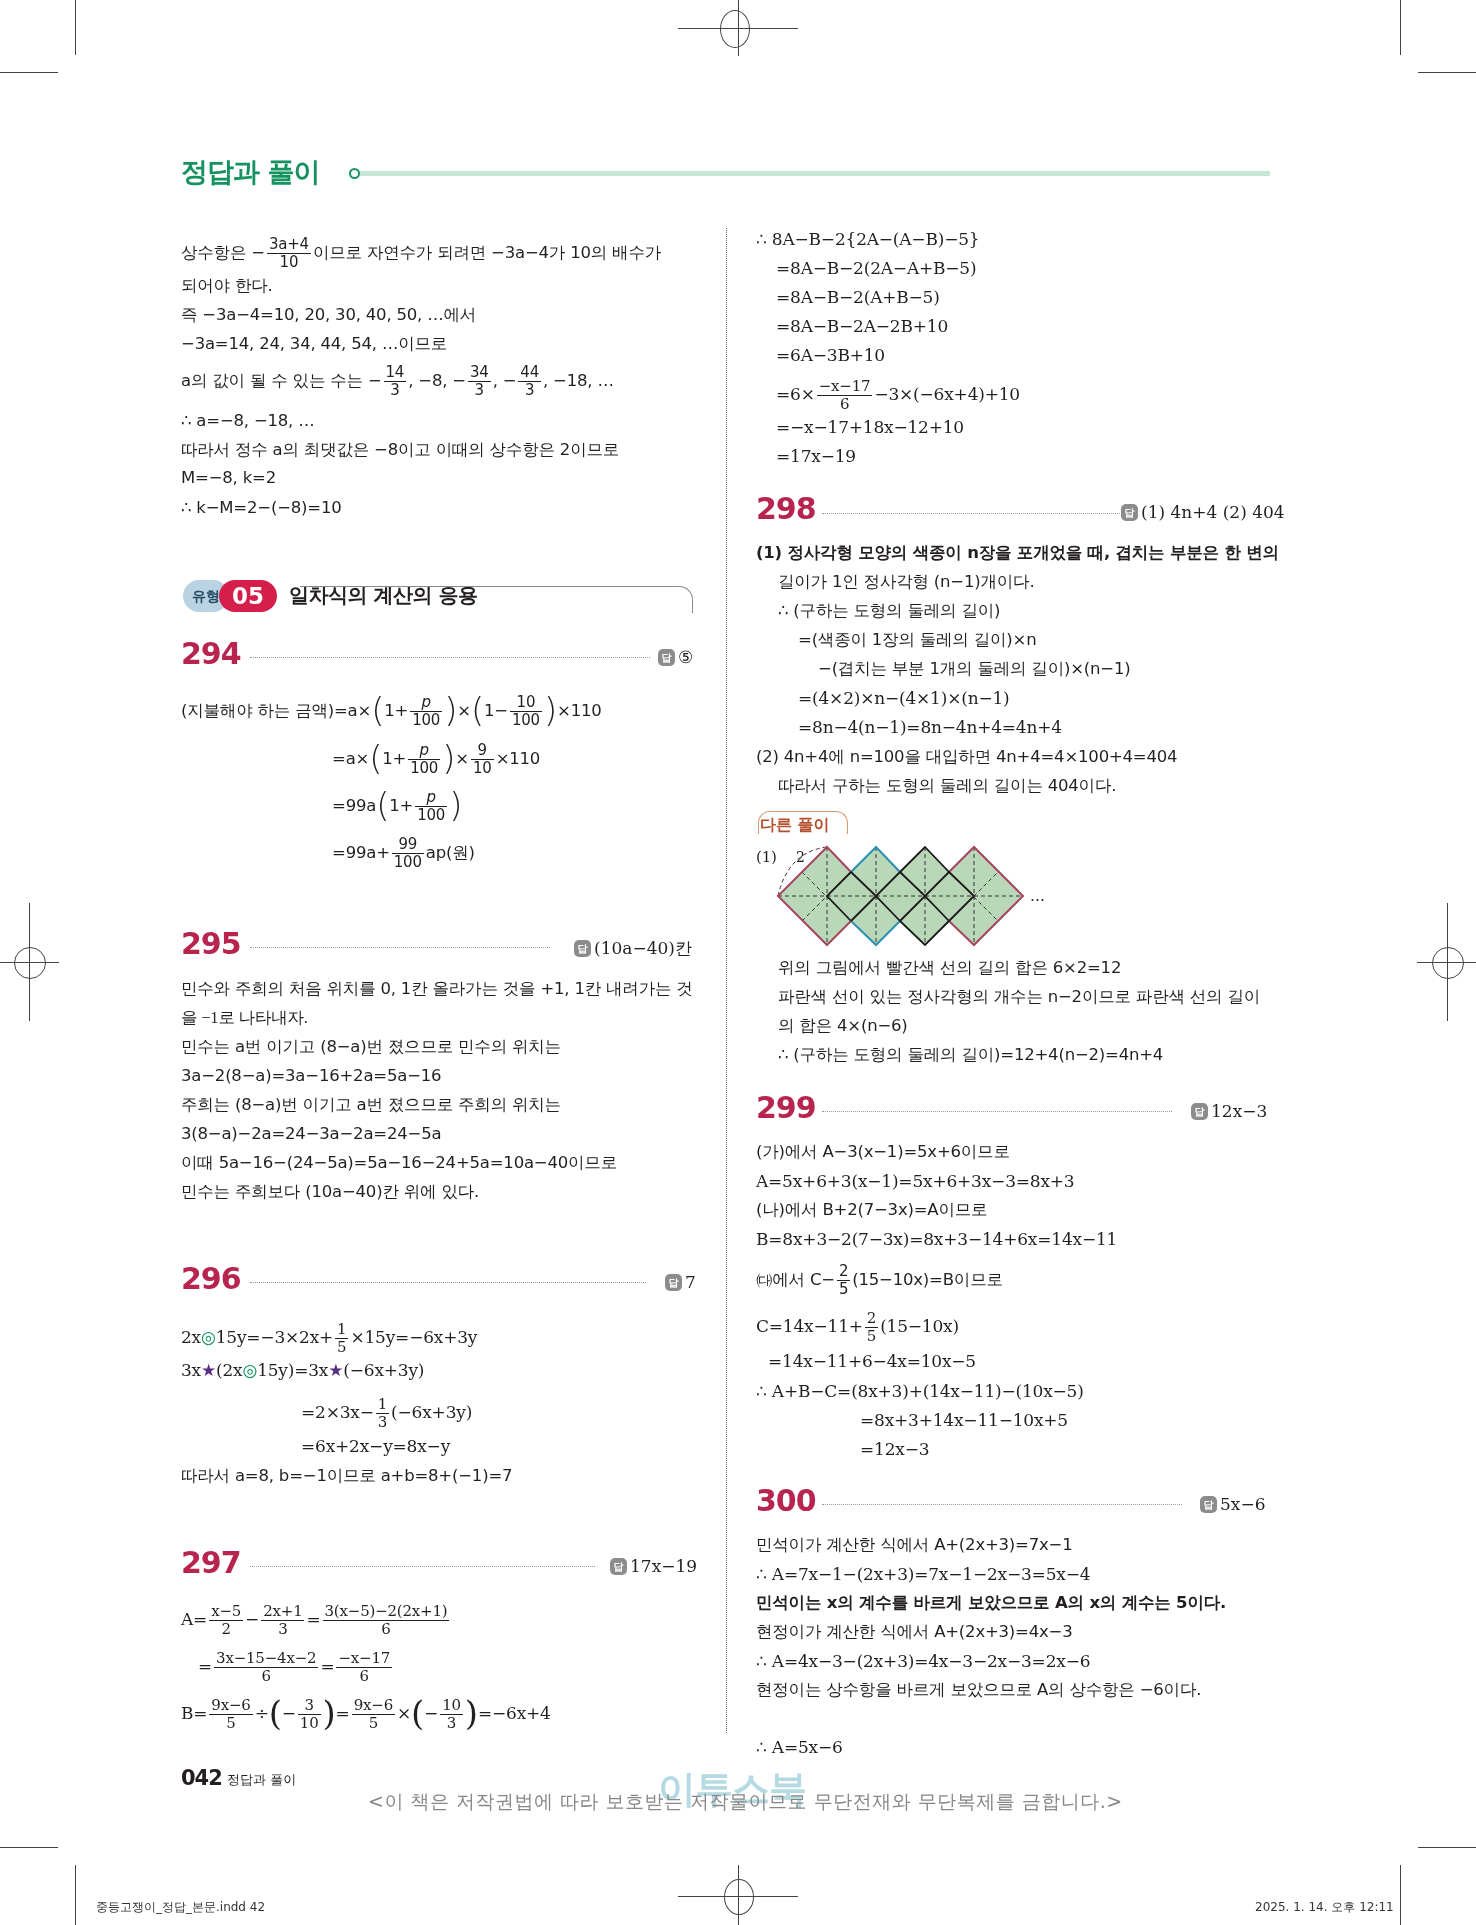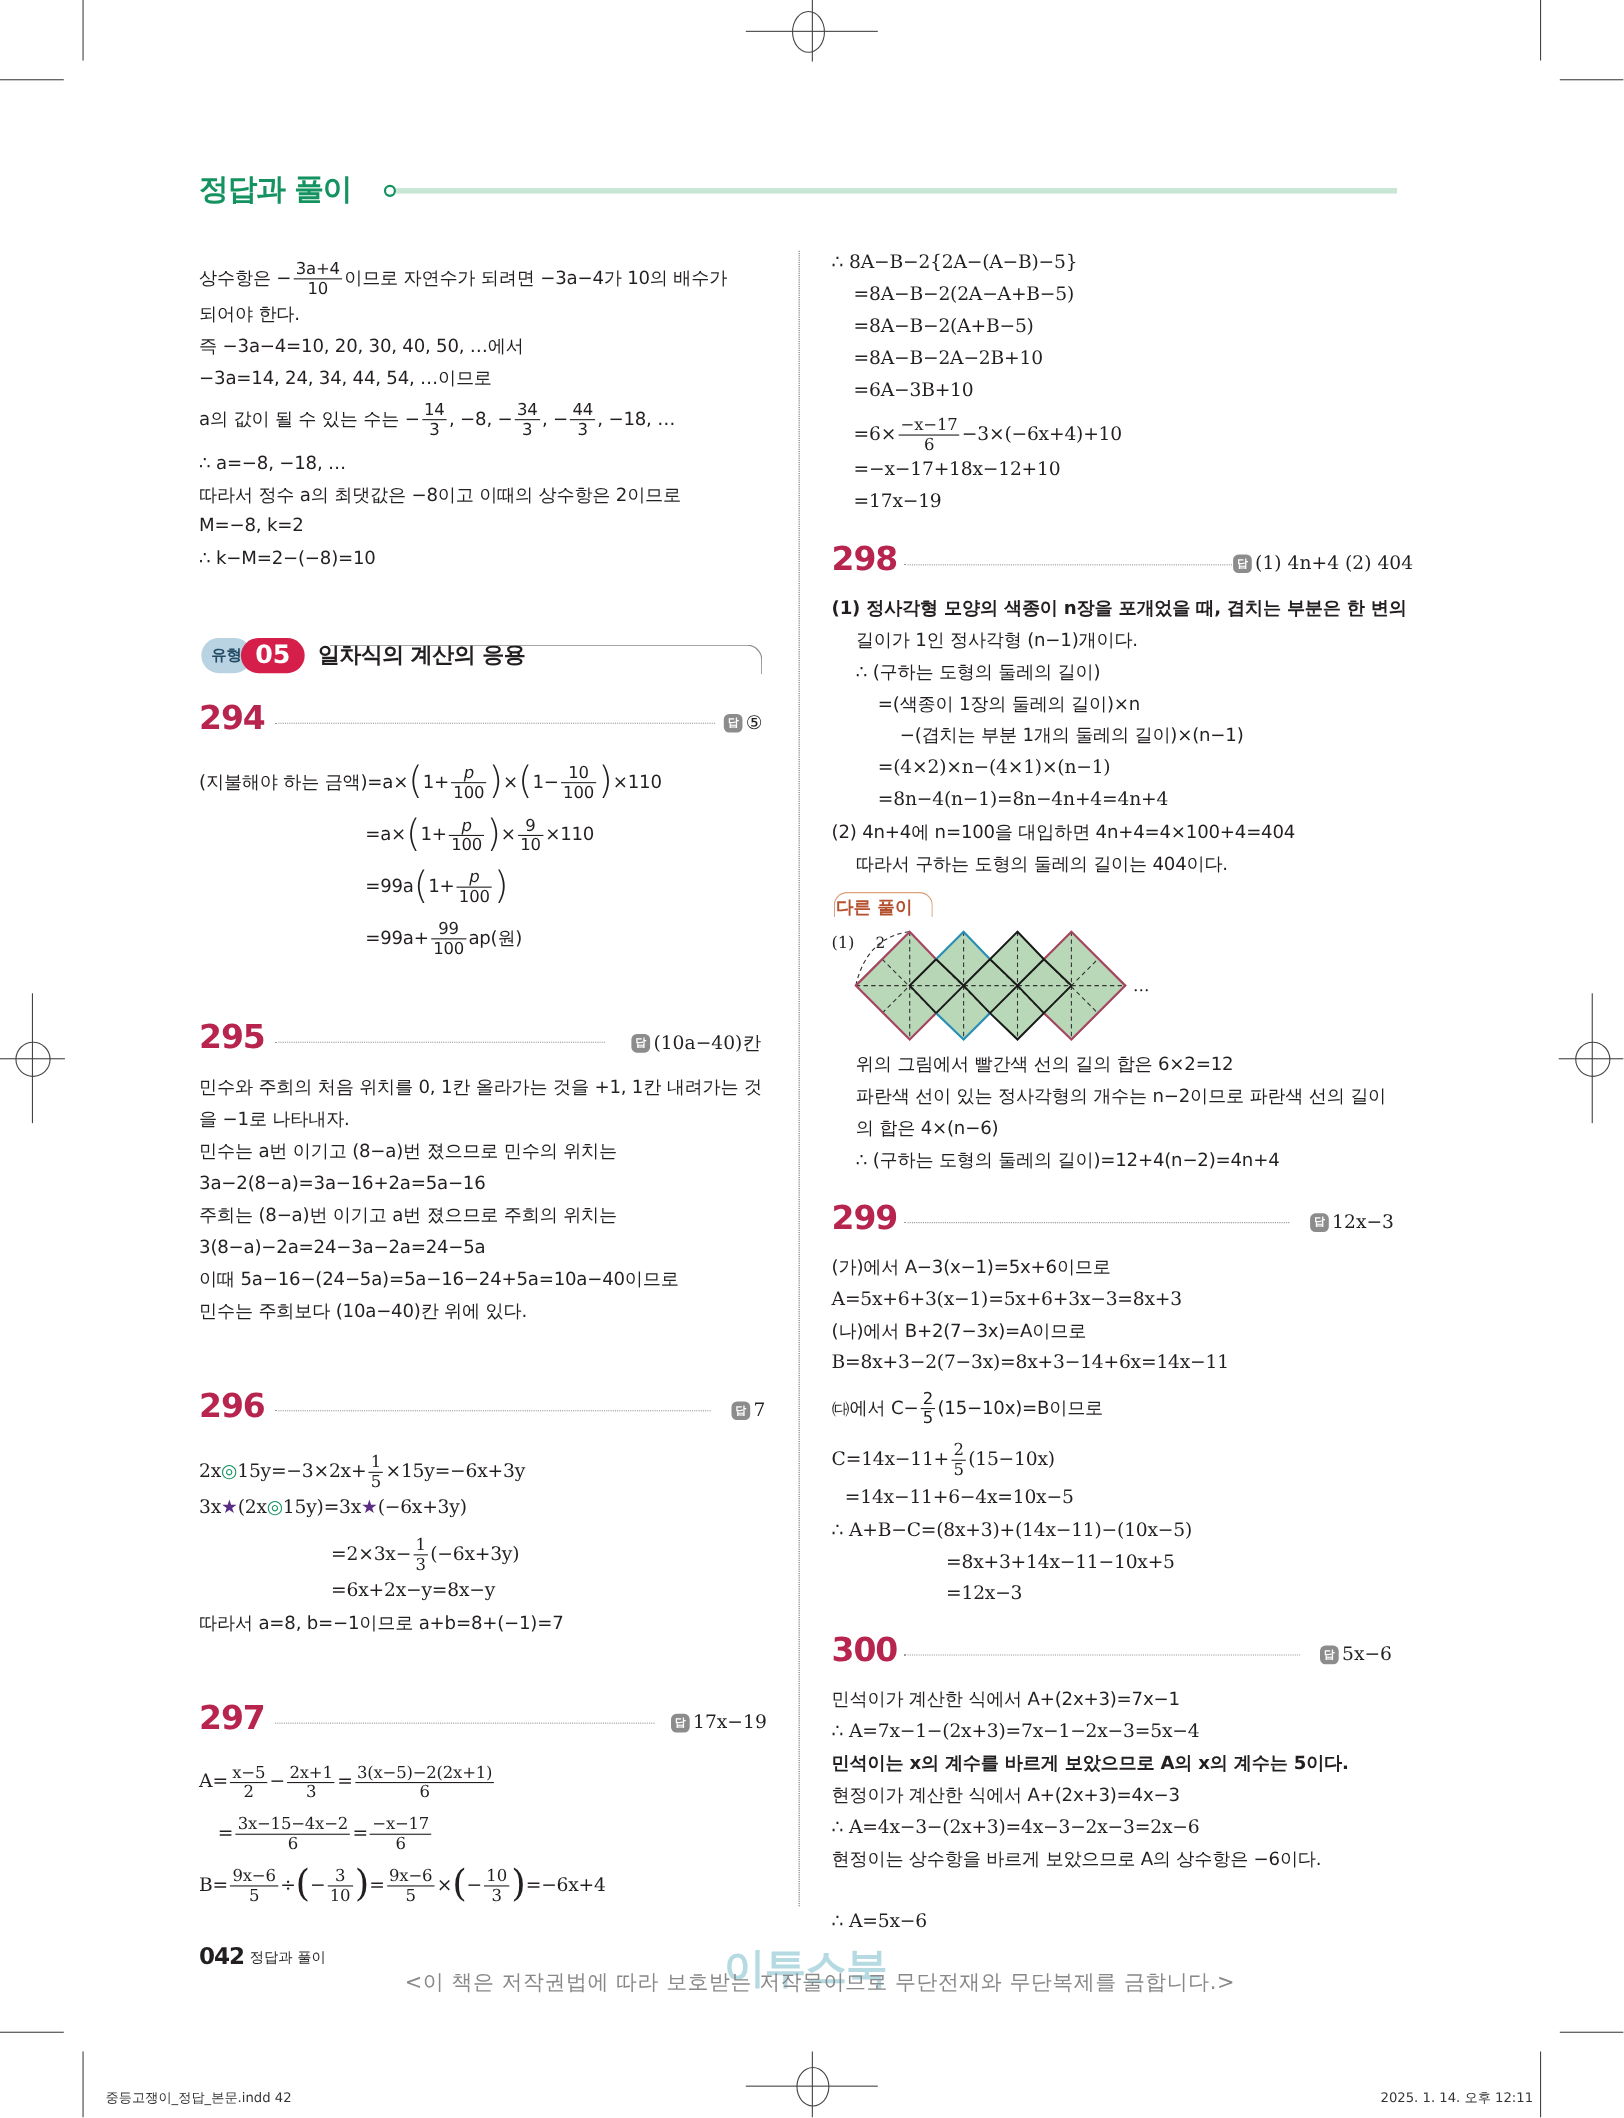--- a/index.html
+++ b/index.html
@@ -136,21 +136,21 @@
 </div>
 
 <div>
   <div class="pnum" style="left:181px;top:926px;">295</div>
   <div class="pdots" style="left:250px;top:947px;width:300px;"></div>
   <div class="ans" style="left:574px;top:937px;">
     <span class="ans-badge">답</span>
     <span>(10a−40)칸</span>
   </div>
   <div class="line hangul" style="left:181px;top:978px;">민수와 주희의 처음 위치를 0, 1칸 올라가는 것을 +1, 1칸 내려가는 것</div>
-  <div class="line hangul" style="left:181px;top:1007px;">을 −1로 나타내자.</div>
+  <div class="line hangul" style="left:181px;top:1007px;font-family:Liberation Serif, serif;">을 −1로 나타내자.</div>
   <div class="line hangul" style="left:181px;top:1036px;">민수는 a번 이기고 (8−a)번 졌으므로 민수의 위치는</div>
   <div class="line hangul" style="left:181px;top:1065px;">3a−2(8−a)=3a−16+2a=5a−16</div>
   <div class="line hangul" style="left:181px;top:1094px;">주희는 (8−a)번 이기고 a번 졌으므로 주희의 위치는</div>
   <div class="line hangul" style="left:181px;top:1123px;">3(8−a)−2a=24−3a−2a=24−5a</div>
   <div class="line hangul" style="left:181px;top:1152px;">이때 5a−16−(24−5a)=5a−16−24+5a=10a−40이므로</div>
   <div class="line hangul" style="left:181px;top:1181px;">민수는 주희보다 (10a−40)칸 위에 있다.</div>
 </div>
 
 <div>
   <div class="pnum" style="left:181px;top:1261px;">296</div>

